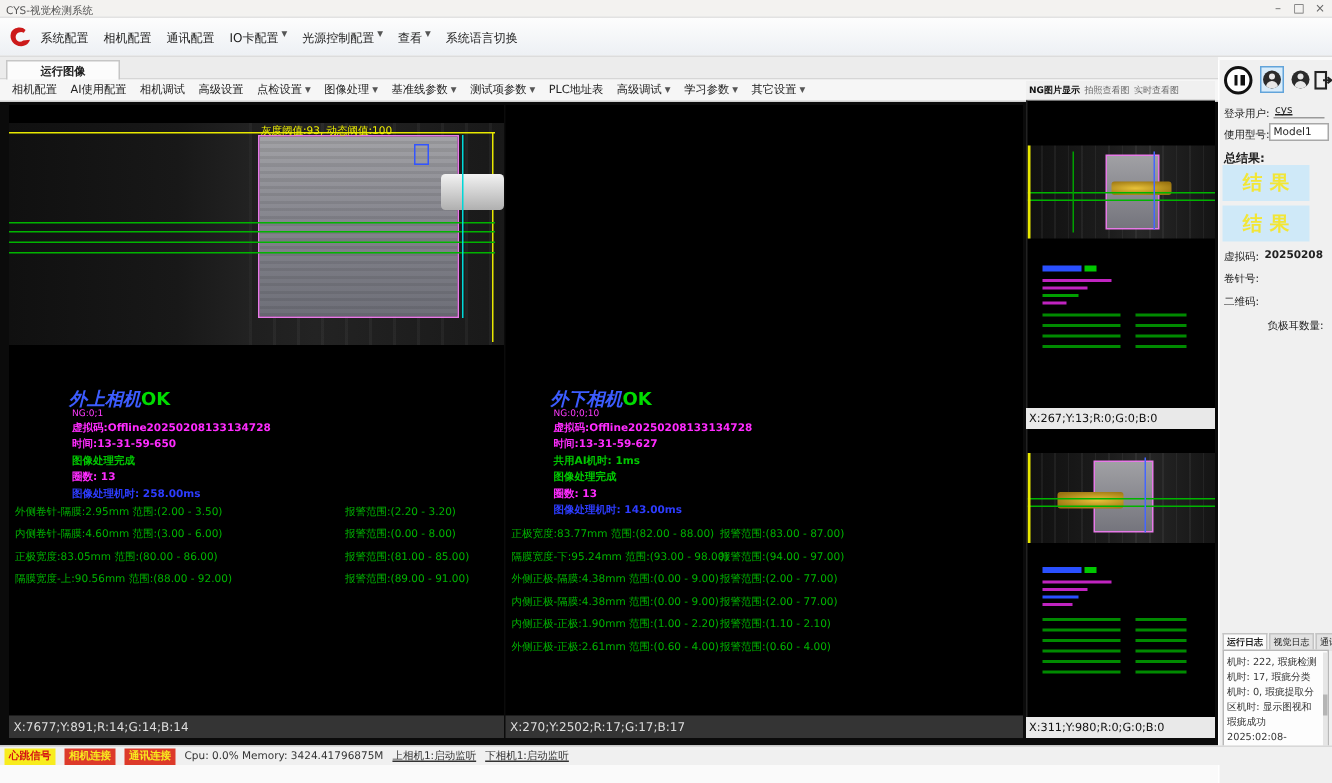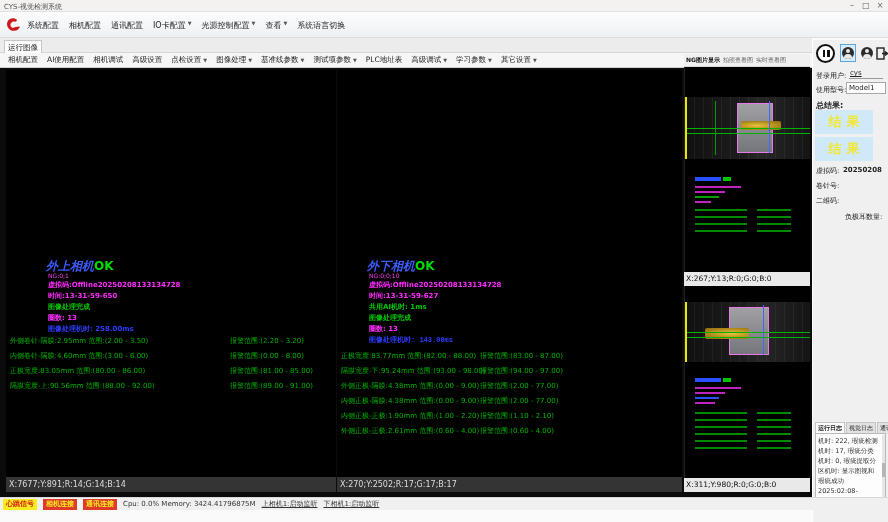--- a/index.html
+++ b/index.html
@@ -18,21 +18,21 @@
 
   
   .menubar { left:0; top:12px; width:888px; height:26px; background:linear-gradient(#fdfdfd,#edf0f4); border-bottom:1px solid #dcdcdc; }
   .logo { position:absolute; left:3px; top:3px; width:20px; height:20px; }
   .menuitems { position:absolute; left:27px; top:0; height:26px; display:flex; align-items:center; gap:10px; font-size:8px; color:#222; }
   .mi { cursor:default; display:flex; gap:2px; }
   .arr { font-size:5px; color:#555; }
 
   
   .tabrow { left:0; top:38px; width:812px; height:15px; background:#ececec; border-bottom:1px solid #d6d6d6; }
-  .tab-run { position:absolute; left:4px; top:2px; padding:2px 3px; background:#fcfcfc; border:1px solid #c6c6c6; border-bottom:none; font-size:7.5px; }
+  .tab-run { position:absolute; left:4px; top:2px; padding:2px 22px; background:#fcfcfc; border:1px solid #c6c6c6; border-bottom:none; font-size:7.5px;font-weight:bold; }
 
   
   .toolbar { left:0; top:53px; width:812px; height:15px; background:#f6f6f6; border-bottom:1px solid #cfcfcf; display:flex; align-items:center; gap:9px; padding-left:8px; font-size:7.5px; color:#222; }
   .ti { display:flex; align-items:center; gap:2px; cursor:default; white-space:nowrap; }
 
   
   .mainbg { left:0; top:68px; width:812px; height:429px; background:#0b0b0b; }
 
   .viewport { background:#000; overflow:hidden; }
   .vp-left { left:6px; top:70px; width:330px; height:407px; }
@@ -210,20 +210,34 @@
       </span>
     <span class="ti">
         <span>其它设置</span>
         <span class="arr">▼</span>
       </span>
   </div>
 
   <div class="abs mainbg"></div>
 
   <div class="abs viewport vp-left">
+    <div class="imgarea">
+      <div class="abs" style="left:0;top:0;width:160px;height:148px;background:linear-gradient(90deg,#101010,#181818 70%,#222);"></div>
+      <div class="abs hline" style="left:0;top:6px;width:324px;background:#e8e800;height:1px;"></div>
+      <div class="abs vline" style="left:322px;top:6px;height:140px;background:#e8e800;"></div>
+      <div class="grayblock" style="left:166px;top:8px;width:134px;height:122px;"></div>
+      <div class="abs" style="left:288px;top:34px;width:42px;height:24px;border-radius:3px;background:linear-gradient(180deg,#f2f2f2,#b0b0b0);"></div>
+      <div class="abs hline" style="left:0;top:66px;width:324px;"></div>
+      <div class="abs hline" style="left:0;top:72px;width:324px;"></div>
+      <div class="abs hline" style="left:0;top:79px;width:324px;"></div>
+      <div class="abs hline" style="left:0;top:86px;width:324px;"></div>
+      <div class="abs vline" style="left:302px;top:8px;height:122px;background:#00d8d8;"></div>
+      <div class="abs" style="left:270px;top:14px;width:10px;height:14px;border:1px solid #3355ff;"></div>
+      <span class="ylabel" style="left:168px;top:0px;">灰度阈值:93, 动态阈值:100</span>
+    </div>
 
     <span class="cam-title" style="left:40px;top:188px;">
       <span>外上相机</span><span class="cam-ok">OK</span>
     </span>
     <span class="ng-mini" style="left:42px;top:202px;">NG:0;1</span>
     <span class="t-mag" style="left:42px;top:210px;">虚拟码:Offline20250208133134728</span>
     <span class="t-mag" style="left:42px;top:221px;">时间:13-31-59-650</span>
     <span class="t-grn" style="left:42px;top:232px;">图像处理完成</span>
     <span class="t-mag" style="left:42px;top:243px;">圈数: 13</span>
     <span class="t-blu" style="left:42px;top:254px;">图像处理机时: 258.00ms</span>
@@ -243,21 +257,21 @@
 
     <span class="cam-title" style="left:30px;top:188px;">
       <span>外下相机</span><span class="cam-ok">OK</span>
     </span>
     <span class="ng-mini" style="left:32px;top:202px;">NG:0;0;10</span>
     <span class="t-mag" style="left:32px;top:210px;">虚拟码:Offline20250208133134728</span>
     <span class="t-mag" style="left:32px;top:221px;">时间:13-31-59-627</span>
     <span class="t-grn" style="left:32px;top:232px;">共用AI机时: 1ms</span>
     <span class="t-grn" style="left:32px;top:243px;">图像处理完成</span>
     <span class="t-mag" style="left:32px;top:254px;">圈数: 13</span>
-    <span class="t-blu" style="left:32px;top:265px;font-family:Liberation Mono, monospace;">图像处理机时: 143.00ms</span>
+    <span class="t-blu" style="left:32px;top:265px;">图像处理机时: 143.00ms</span>
 
     <span class="meas" style="left:4px;top:281px;">正极宽度:83.77mm 范围:(82.00 - 88.00)</span>
     <span class="meas" style="left:143px;top:281px;">报警范围:(83.00 - 87.00)</span>
     <span class="meas" style="left:4px;top:296px;">隔膜宽度-下:95.24mm 范围:(93.00 - 98.00)</span>
     <span class="meas" style="left:143px;top:296px;">报警范围:(94.00 - 97.00)</span>
     <span class="meas" style="left:4px;top:311px;">外侧正极-隔膜:4.38mm 范围:(0.00 - 9.00)</span>
     <span class="meas" style="left:143px;top:311px;">报警范围:(2.00 - 77.00)</span>
     <span class="meas" style="left:4px;top:326px;">内侧正极-隔膜:4.38mm 范围:(0.00 - 9.00)</span>
     <span class="meas" style="left:143px;top:326px;">报警范围:(2.00 - 77.00)</span>
     <span class="meas" style="left:4px;top:341px;">内侧正极-正极:1.90mm 范围:(1.00 - 2.20)</span>

